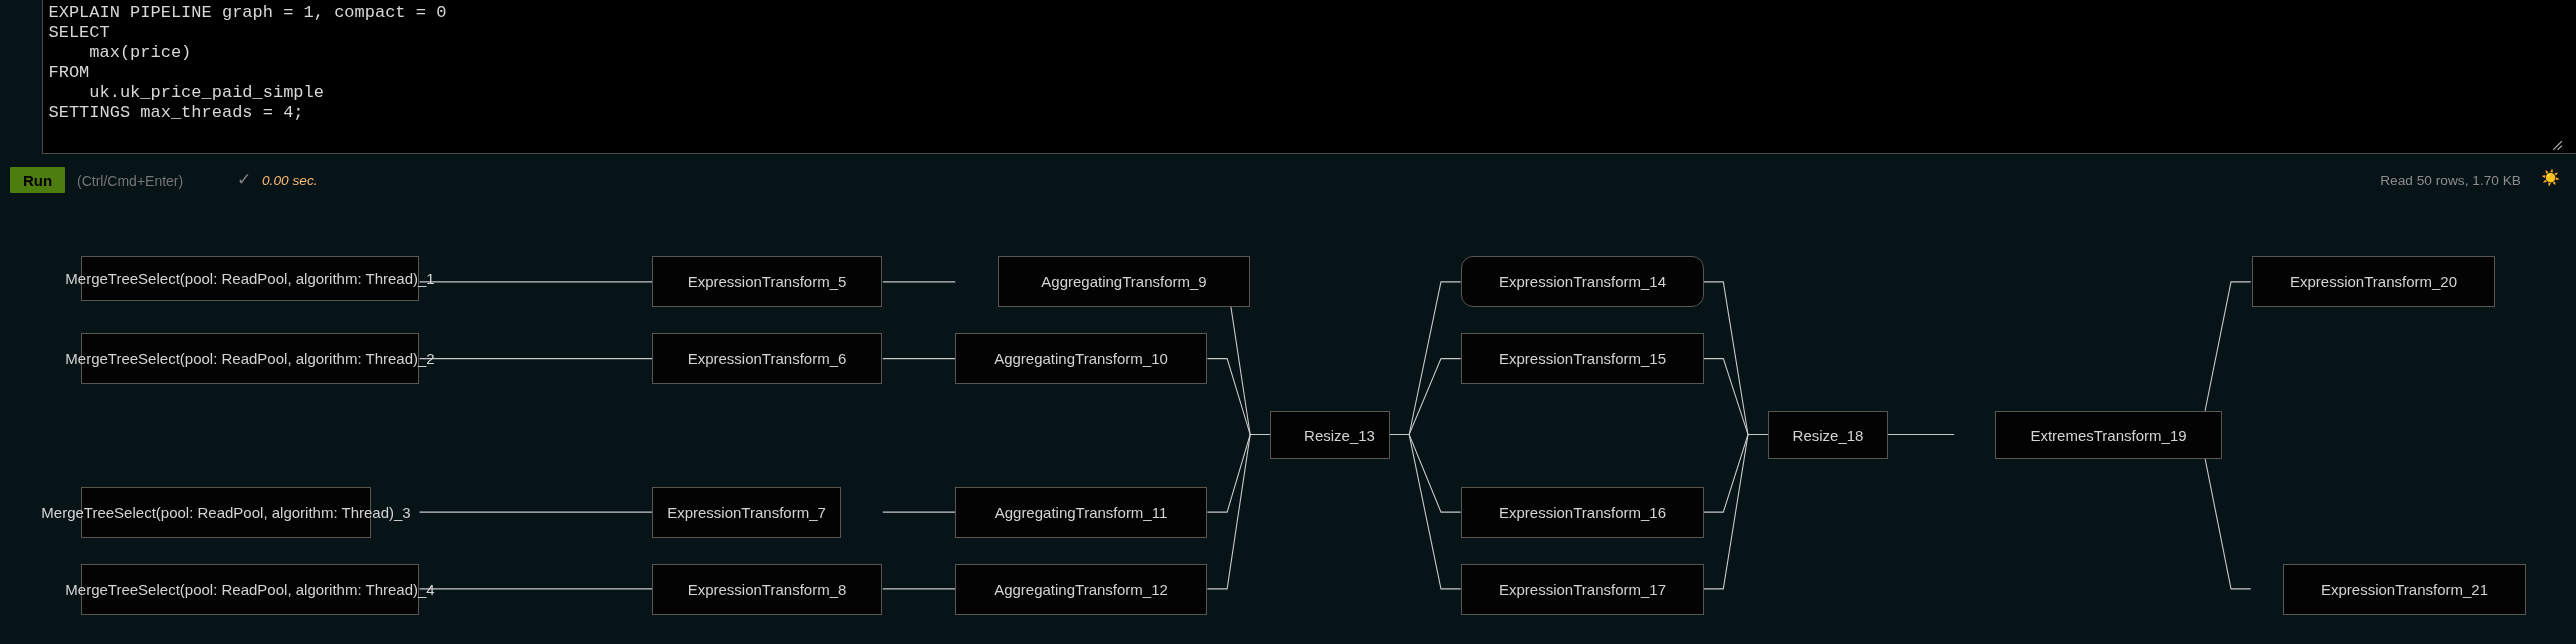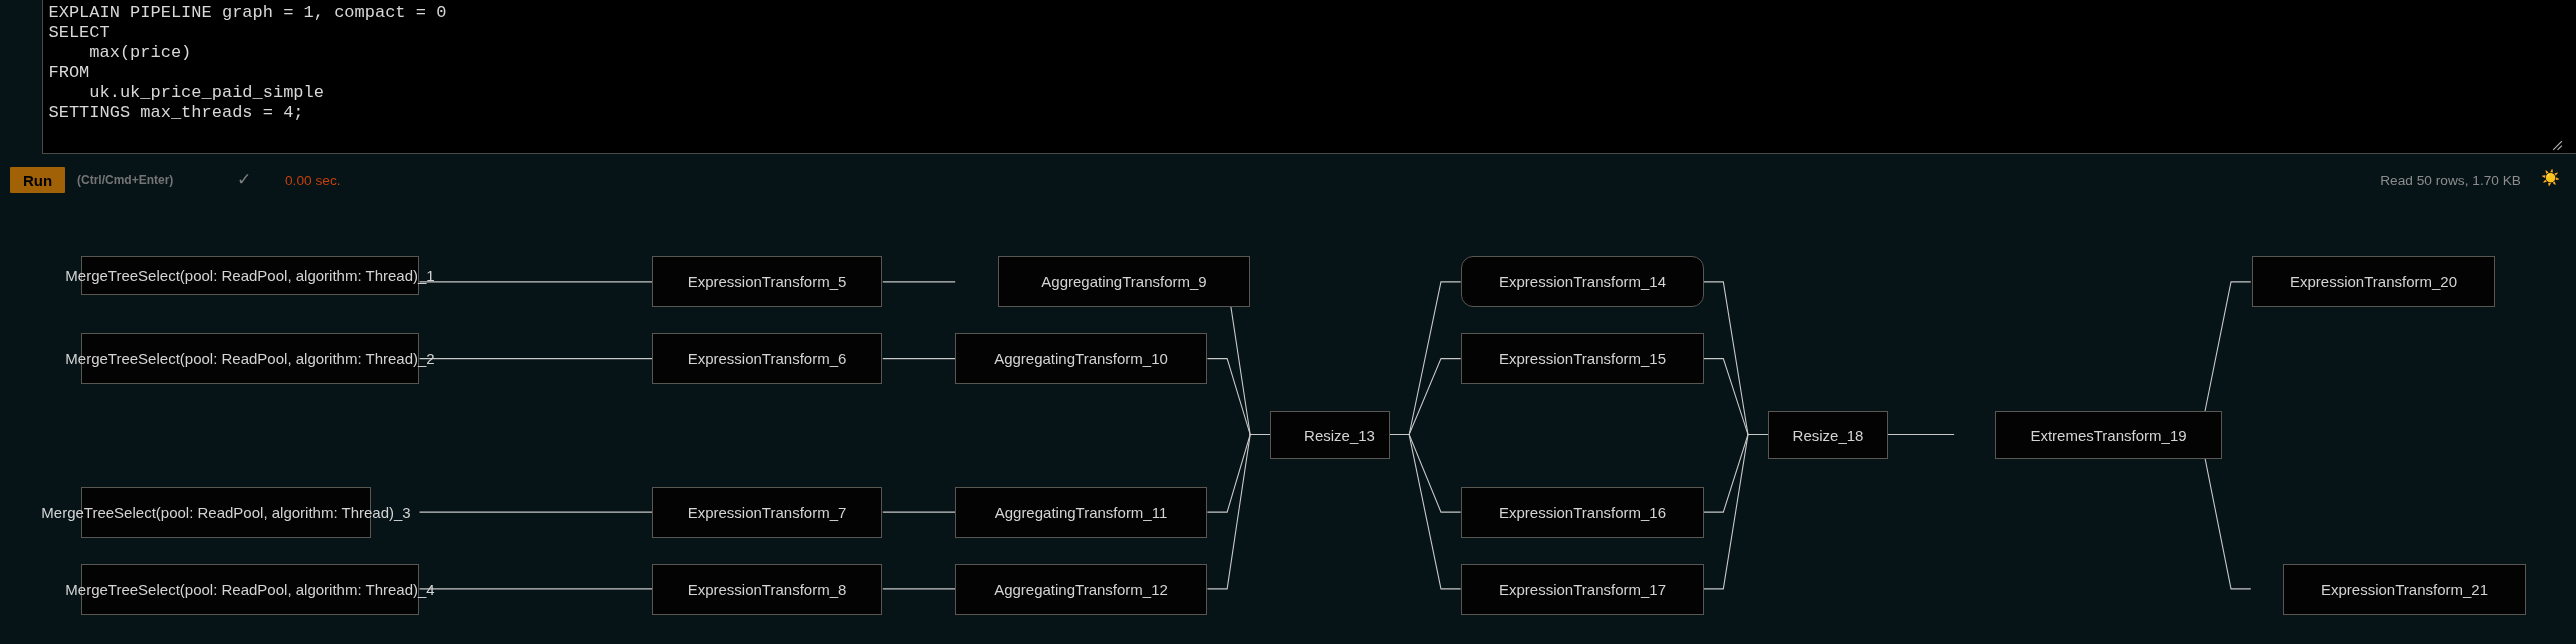--- a/index.html
+++ b/index.html
@@ -41,37 +41,37 @@
   }
 
   
   #toolbar {
     position: absolute; left: 0; top: 160px;
     width: 2576px; height: 41px;
   }
   #run-button {
     position: absolute; left: 10px; top: 7.1px;
     width: 55px; height: 26px;
-    background: #a16207; color: #000000;
+    background: #4d7c0f; color: #000000;
     border: none; border-radius: 1.1px;
     font-family: "Liberation Sans", sans-serif;
     font-size: 15px; font-weight: bold;
     cursor: pointer; padding: 0;
   }
   #hotkey-hint {
     position: absolute; left: 77px; top: 13px;
-    color: #757575; font-size: 12px; font-weight: bold;
+    color: #757575; font-size: 14px;
   }
   #status-check {
     position: absolute; left: 237px; top: 11px;
     color: #808080; font-size: 17px; line-height: 1;
   }
   #elapsed {
-    position: absolute; left: 285px; top: 13px;
-    color: #c2410c; font-size: 13.7px;
+    position: absolute; left: 262px; top: 13px;
+    color: #fdba74; font-size: 13.7px; font-style: italic;
   }
   #read-stats {
     position: absolute; right: 55px; top: 13px;
     color: #8d8d8d; font-size: 13.7px; text-align: right;
   }
   #theme-toggle {
     position: absolute; right: 15.4px; top: 10.4px;
     font-size: 15.4px; line-height: 1; cursor: pointer;
     color: #ffce4a;
   }
@@ -146,27 +146,27 @@
         <polyline points="2532,426 2568,426 2626,707.5 2662,707.5" fill="none" stroke="#c9c9c9" stroke-width="2"></polyline>
         <polyline points="3105,147.5 3141,147.5 3186,426 3222,426" fill="none" stroke="#c9c9c9" stroke-width="2"></polyline>
         <polyline points="3105,287.5 3141,287.5 3186,426 3222,426" fill="none" stroke="#c9c9c9" stroke-width="2"></polyline>
         <polyline points="3105,567.5 3141,567.5 3186,426 3222,426" fill="none" stroke="#c9c9c9" stroke-width="2"></polyline>
         <polyline points="3105,707.5 3141,707.5 3186,426 3222,426" fill="none" stroke="#c9c9c9" stroke-width="2"></polyline>
         <polyline points="3440,426 3562,426" fill="none" stroke="#c9c9c9" stroke-width="2"></polyline>
         <polyline points="3975,426 4011,426 4067,147.5 4103,147.5" fill="none" stroke="#c9c9c9" stroke-width="2"></polyline>
         <polyline points="3975,426 4011,426 4067,707.5 4103,707.5" fill="none" stroke="#c9c9c9" stroke-width="2"></polyline>
       </svg>
     <div id="node-layer">
-        <div class="gnode" style="left: 81px; top: 55px; width: 338px; height: 39px;">MergeTreeSelect(pool: ReadPool, algorithm: Thread)_1</div>
+        <div class="gnode" style="left: 81px; top: 55px; width: 338px; height: 45px;">MergeTreeSelect(pool: ReadPool, algorithm: Thread)_1</div>
         <div class="gnode" style="left: 81px; top: 132px; width: 338px; height: 51px;">MergeTreeSelect(pool: ReadPool, algorithm: Thread)_2</div>
         <div class="gnode" style="left: 81px; top: 286px; width: 290px; height: 51px;">MergeTreeSelect(pool: ReadPool, algorithm: Thread)_3</div>
         <div class="gnode" style="left: 81px; top: 363px; width: 338px; height: 51px;">MergeTreeSelect(pool: ReadPool, algorithm: Thread)_4</div>
         <div class="gnode" style="left: 652px; top: 55px; width: 230px; height: 51px;">ExpressionTransform_5</div>
         <div class="gnode" style="left: 652px; top: 132px; width: 230px; height: 51px;">ExpressionTransform_6</div>
-        <div class="gnode" style="left: 652px; top: 286px; width: 230px; height: 51px; text-align: right;">ExpressionTransform_7</div>
+        <div class="gnode" style="left: 652px; top: 286px; width: 189px; height: 51px; text-align: right;">ExpressionTransform_7</div>
         <div class="gnode" style="left: 652px; top: 363px; width: 230px; height: 51px;">ExpressionTransform_8</div>
         <div class="gnode" style="left: 998px; top: 55px; width: 252px; height: 51px;">AggregatingTransform_9</div>
         <div class="gnode" style="left: 955px; top: 132px; width: 252px; height: 51px;">AggregatingTransform_10</div>
         <div class="gnode" style="left: 955px; top: 286px; width: 252px; height: 51px;">AggregatingTransform_11</div>
         <div class="gnode" style="left: 955px; top: 363px; width: 252px; height: 51px;">AggregatingTransform_12</div>
         <div class="gnode" style="left: 1270px; top: 210px; width: 120px; height: 48px; padding-left: 19px;">Resize_13</div>
         <div class="gnode" style="left: 1461px; top: 55px; width: 243px; height: 51px; border-radius: 12px;">ExpressionTransform_14</div>
         <div class="gnode" style="left: 1461px; top: 132px; width: 243px; height: 51px;">ExpressionTransform_15</div>
         <div class="gnode" style="left: 1461px; top: 286px; width: 243px; height: 51px;">ExpressionTransform_16</div>
         <div class="gnode" style="left: 1461px; top: 363px; width: 243px; height: 51px;">ExpressionTransform_17</div>

